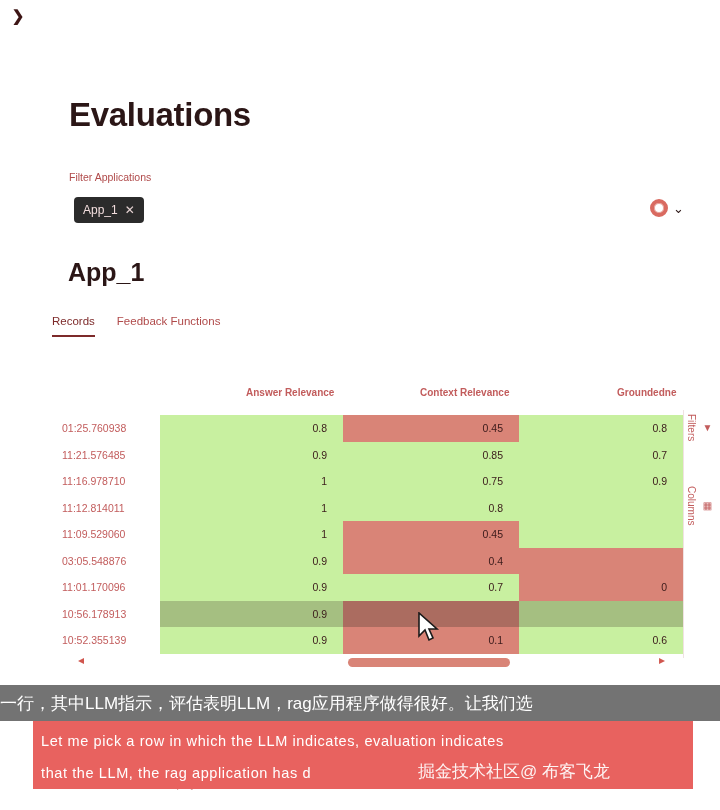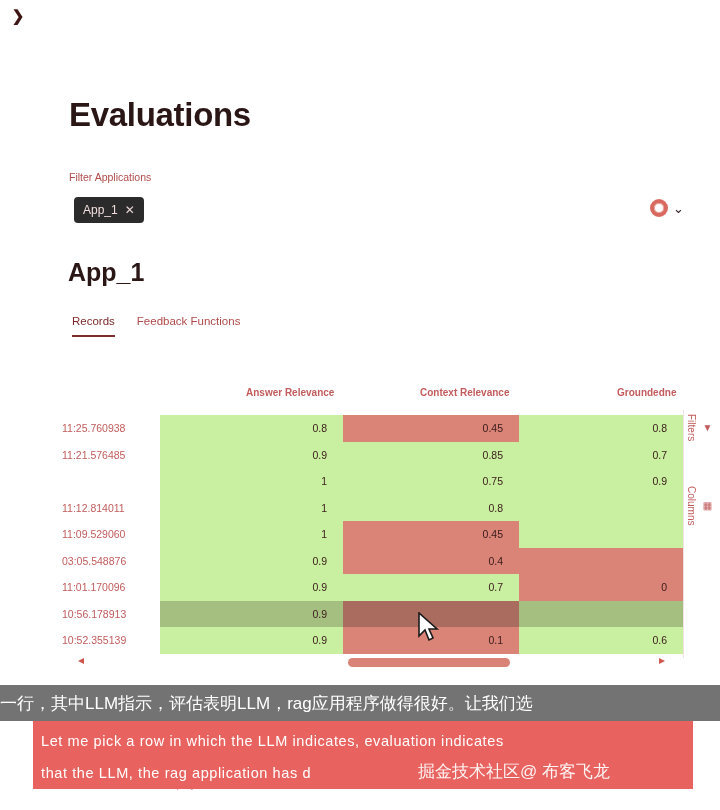--- a/index.html
+++ b/index.html
@@ -88,21 +88,21 @@
   .app-title {
     position: absolute;
     left: 68px; top: 258px;
     font-size: 25px;
     font-weight: 600;
     color: #2b1616;
   }
 
   .tabs {
     position: absolute;
-    left: 72px; top: 315px;
+    left: 52px; top: 315px;
     display: flex;
     gap: 22px;
   }
   .tab {
     font-size: 11.5px;
     color: #b04a4a;
     padding-bottom: 8px;
     cursor: pointer;
     border-bottom: 2px solid transparent;
   }
@@ -309,32 +309,33 @@
     </div>
 
     <div class="table-wrap">
       <div class="table-headers">
         <div class="col-head answer">Answer Relevance</div>
         <div class="col-head context">Context Relevance</div>
         <div class="col-head ground">Groundedne</div>
       </div>
       <div class="grid" id="grid-body">
           <div class="row">
-            <div class="ts-cell">11:25.760938</div>
+            <div class="ts-cell">01:25.760938</div>
             <div class="cell c-answer green">0.8</div>
             <div class="cell c-context red">0.45</div>
             <div class="cell c-ground green">0.8</div>
           </div>
           <div class="row">
             <div class="ts-cell">11:21.576485</div>
             <div class="cell c-answer green">0.9</div>
             <div class="cell c-context green">0.85</div>
             <div class="cell c-ground green">0.7</div>
           </div>
           <div class="row">
+            <div class="ts-cell">11:16.978710</div>
             <div class="cell c-answer green">1</div>
             <div class="cell c-context green">0.75</div>
             <div class="cell c-ground green">0.9</div>
           </div>
           <div class="row">
             <div class="ts-cell">11:12.814011</div>
             <div class="cell c-answer green">1</div>
             <div class="cell c-context green">0.8</div>
             <div class="cell c-ground green"></div>
           </div>

